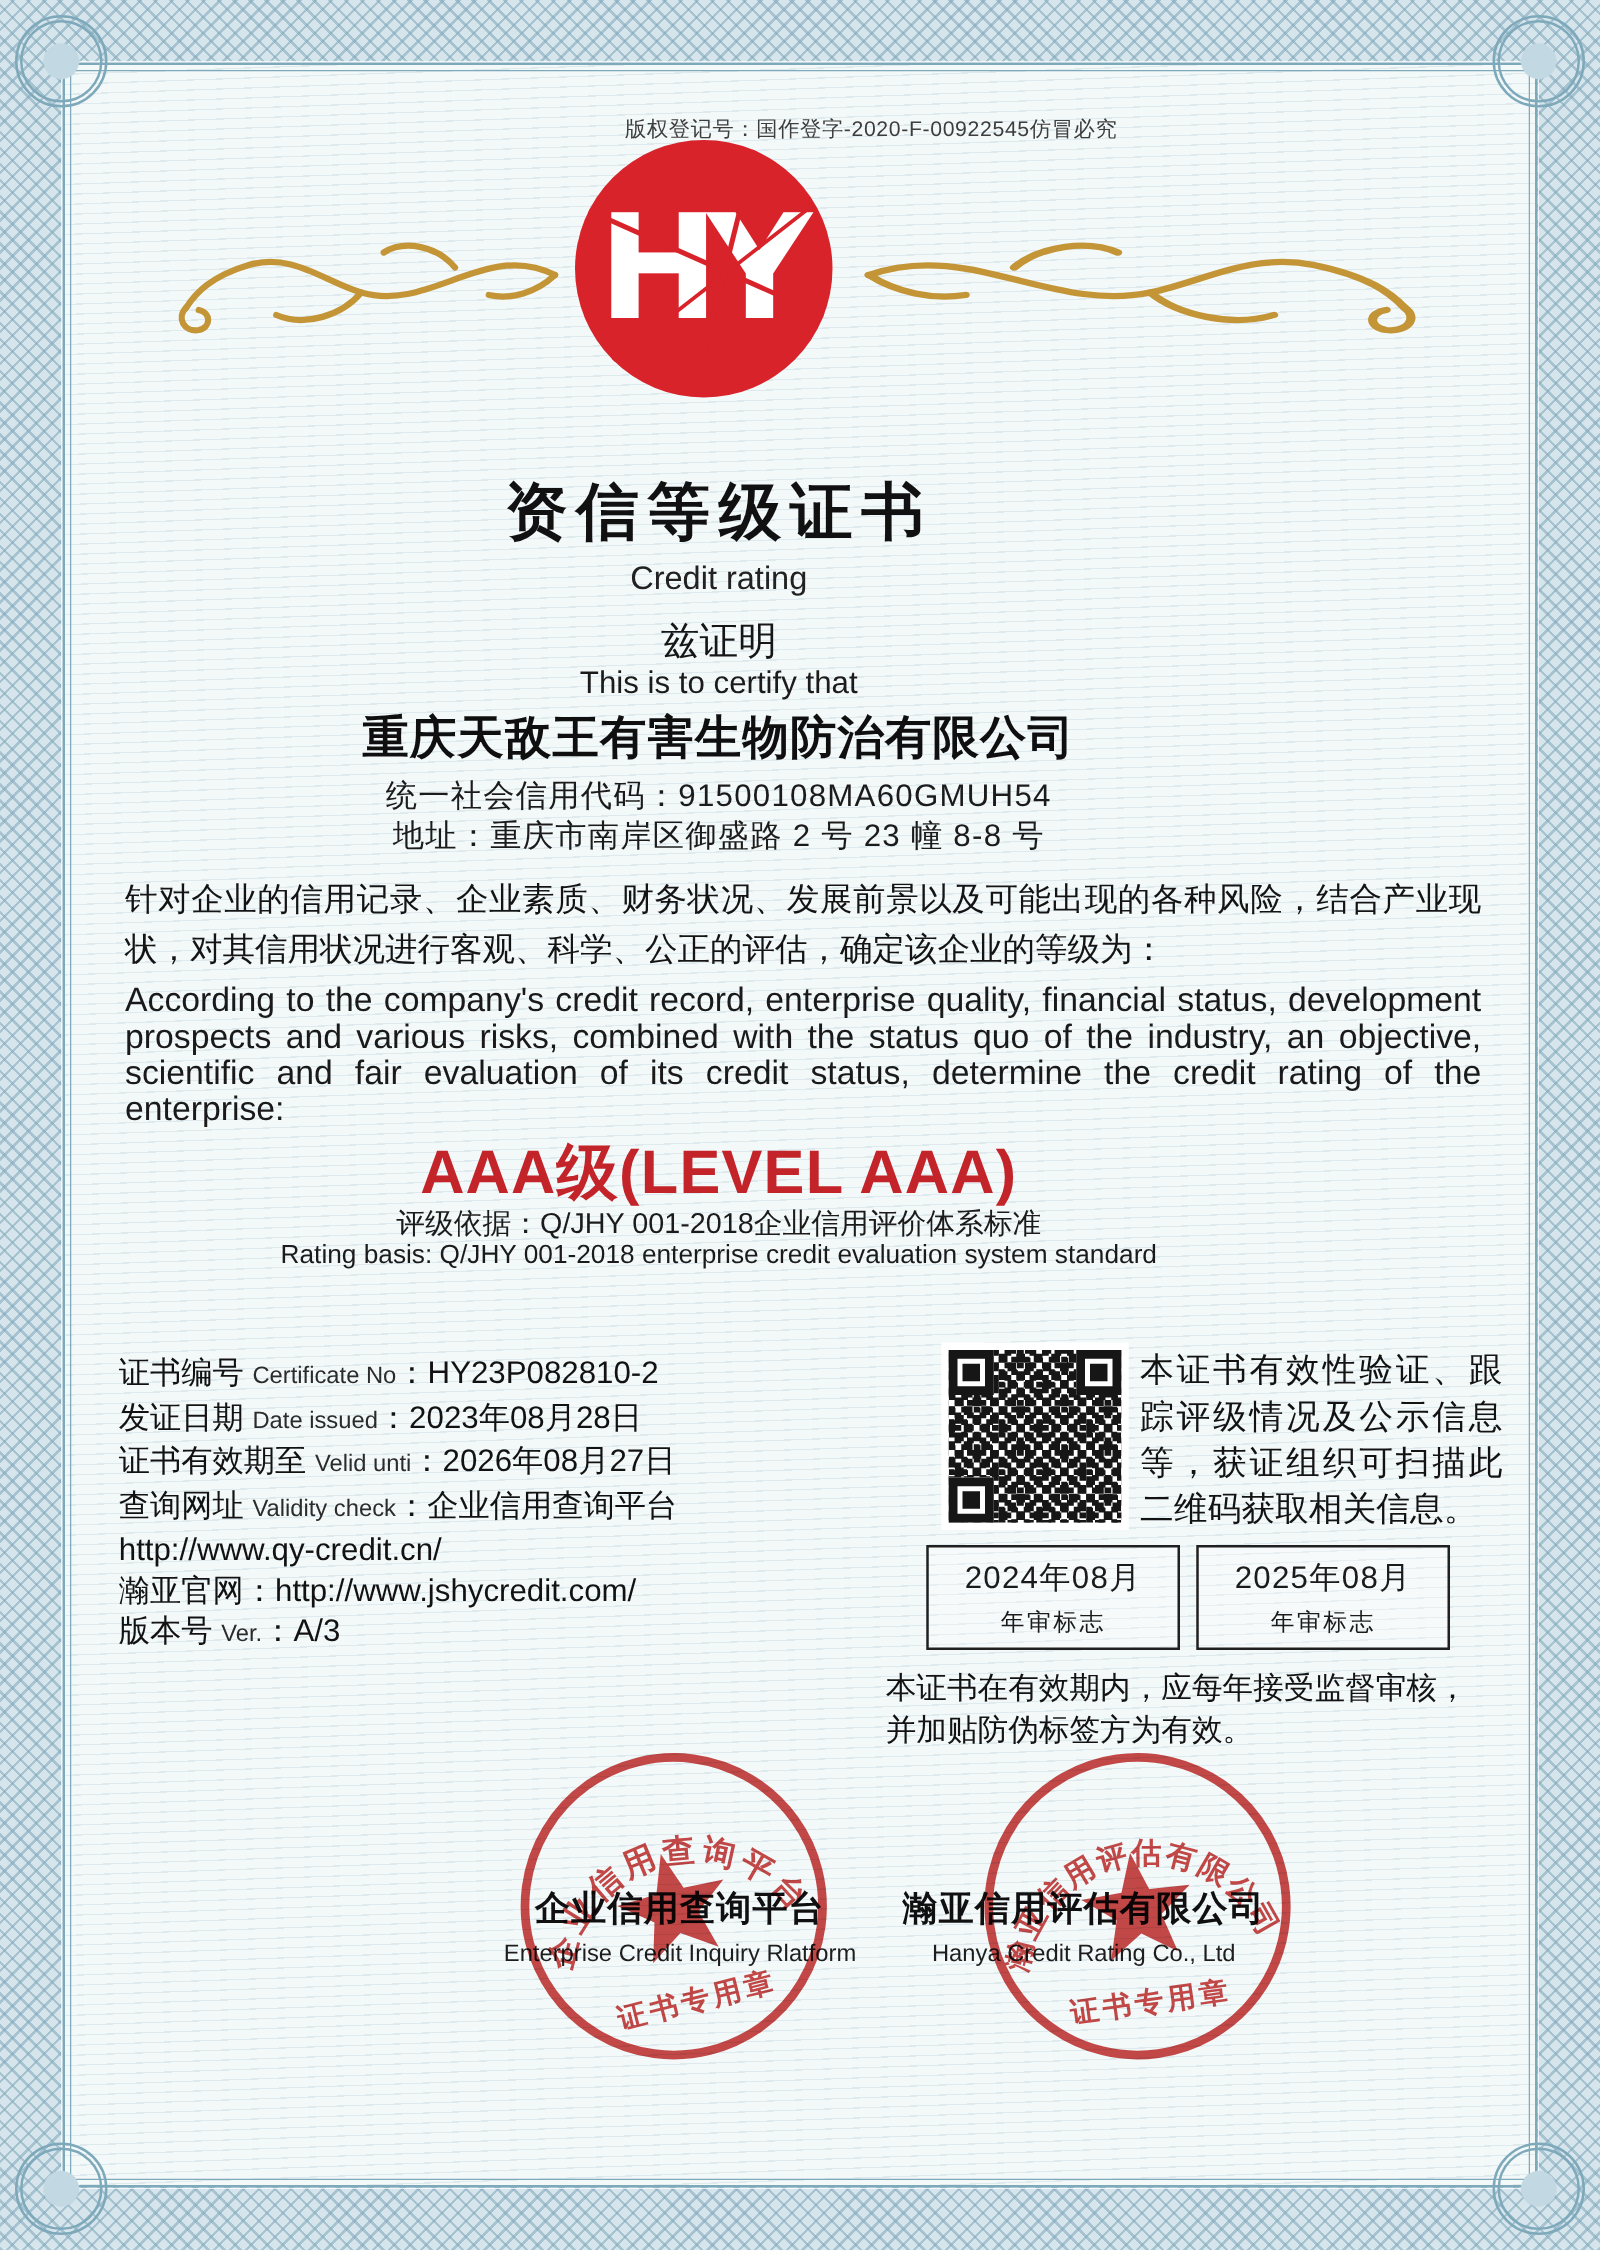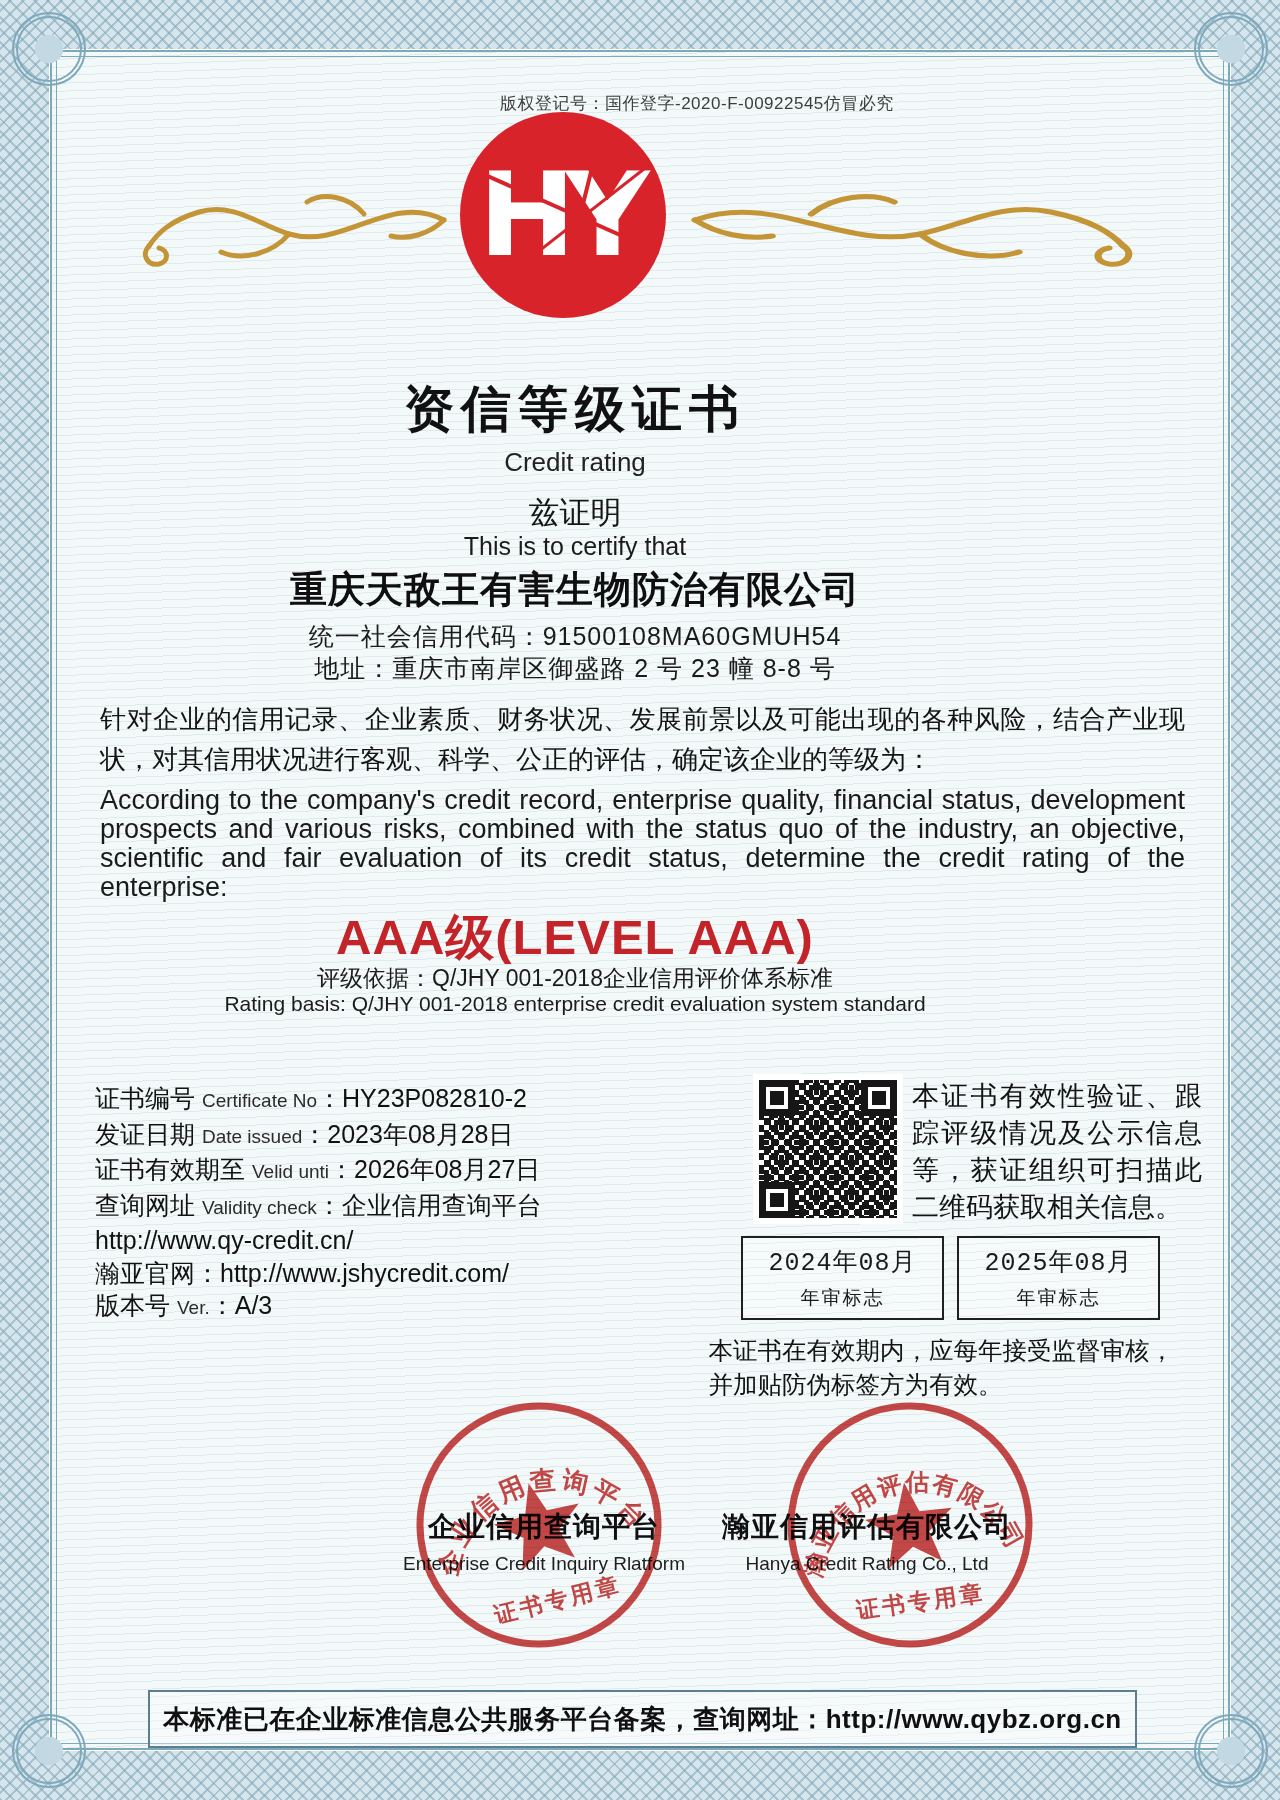--- a/index.html
+++ b/index.html
@@ -64,21 +64,21 @@
       repeating-conic-gradient(#161616 0% 25%, rgba(0,0,0,0) 0% 50%) 5px 3px/14px 14px;}
   .finder{position:absolute;width:22px;height:22px;border:7px solid #161616;background:#fff;}
   .finder::after{content:"";position:absolute;inset:4px;background:#161616;}
   .f-tl{left:6px;top:6px}.f-tr{right:6px;top:6px}.f-bl{left:6px;bottom:6px}
 
   .qr-note{left:912px;top:1078px;width:290px;font-size:27px;line-height:37px;text-align:justify;color:#131313;}
 
   .year-row{left:741px;top:1236px;display:flex;gap:13px;}
   .year-box{border:2.5px solid #202020;width:199px;height:80px;display:flex;flex-direction:column;
     align-items:center;justify-content:center;gap:7px;background:rgba(255,255,255,.25);}
-  .year-box .p{font-size:25px;letter-spacing:1px;font-family:Liberation Mono, monospace;}
+  .year-box .p{font-size:25px;letter-spacing:1px;}
   .year-box .l{font-size:19px;letter-spacing:2px;}
 
   .validity{right:106px;top:1334px;font-size:24.5px;line-height:34px;color:#131313;}
 
   .cap{position:absolute;text-align:center;z-index:1;}
   .cap-left{left:388px;top:1508px;width:312px;}
   .cap-right{left:693px;top:1508px;width:348px;}
   .cap .cn{font-size:28px;font-weight:700;color:#101010;letter-spacing:1px;}
   .cap .en{margin-top:7px;font-size:19px;color:#1d1d1d;}
 
@@ -200,15 +200,14 @@
   <svg class="seal seal-right" width="258" height="258" viewBox="0 0 258 258">
     <defs>
         <path id="arcR" d="M 36 162 A 98 98 0 0 1 222 162" fill="none"></path>
       </defs>
     <circle cx="129" cy="129" r="119" fill="none" stroke="#c5302e" stroke-width="7"></circle>
     <polygon fill="#c5302e" points="129,86 140.2,116.6 172.7,117.8 147.1,137.9 156,169.2 129,151 102,169.2 110.9,137.9 85.3,117.8 117.8,116.6"></polygon>
     <text font-size="24" letter-spacing="2"><textPath href="#arcR" startOffset="50%" text-anchor="middle">瀚亚信用评估有限公司</textPath></text>
     <text x="129" y="214" font-size="23" text-anchor="middle" letter-spacing="3">证书专用章</text>
   </svg>
 
-  <div class="abs footer">本标准已在企业标准信息公共服务平台备案，查询网址：http://www.qybz.org.cn</div>
 
 </div>
 
 </body></html>

